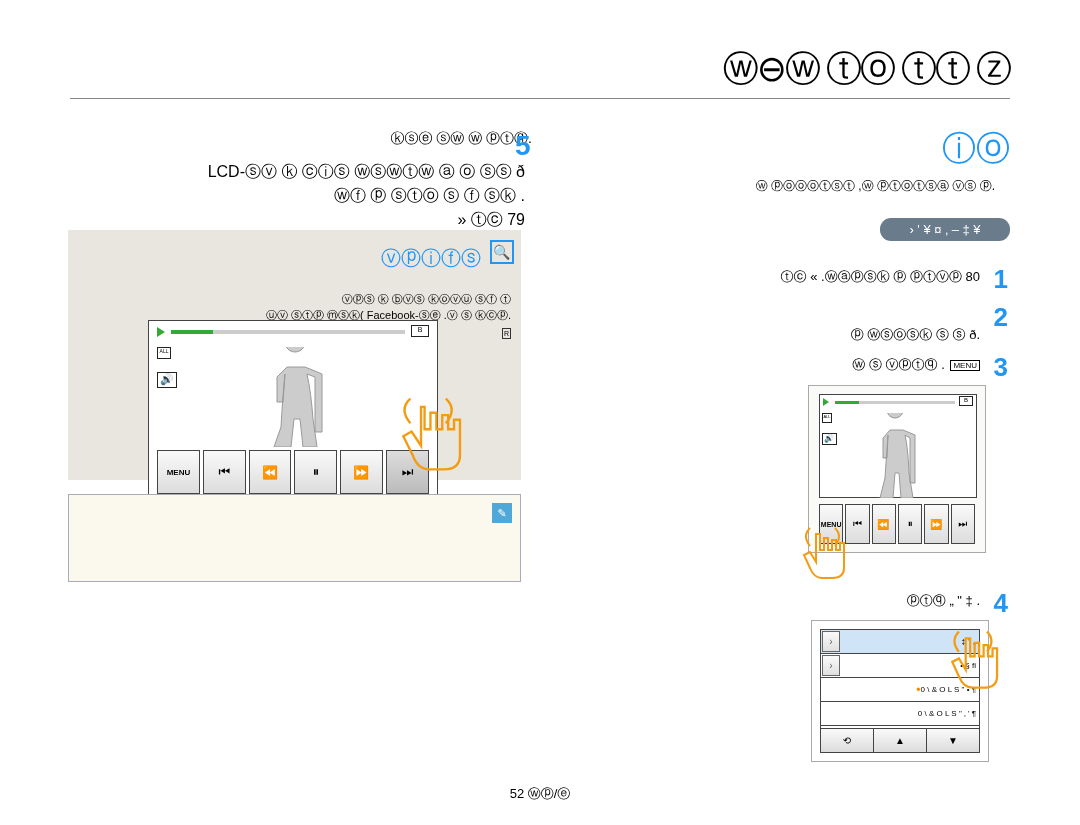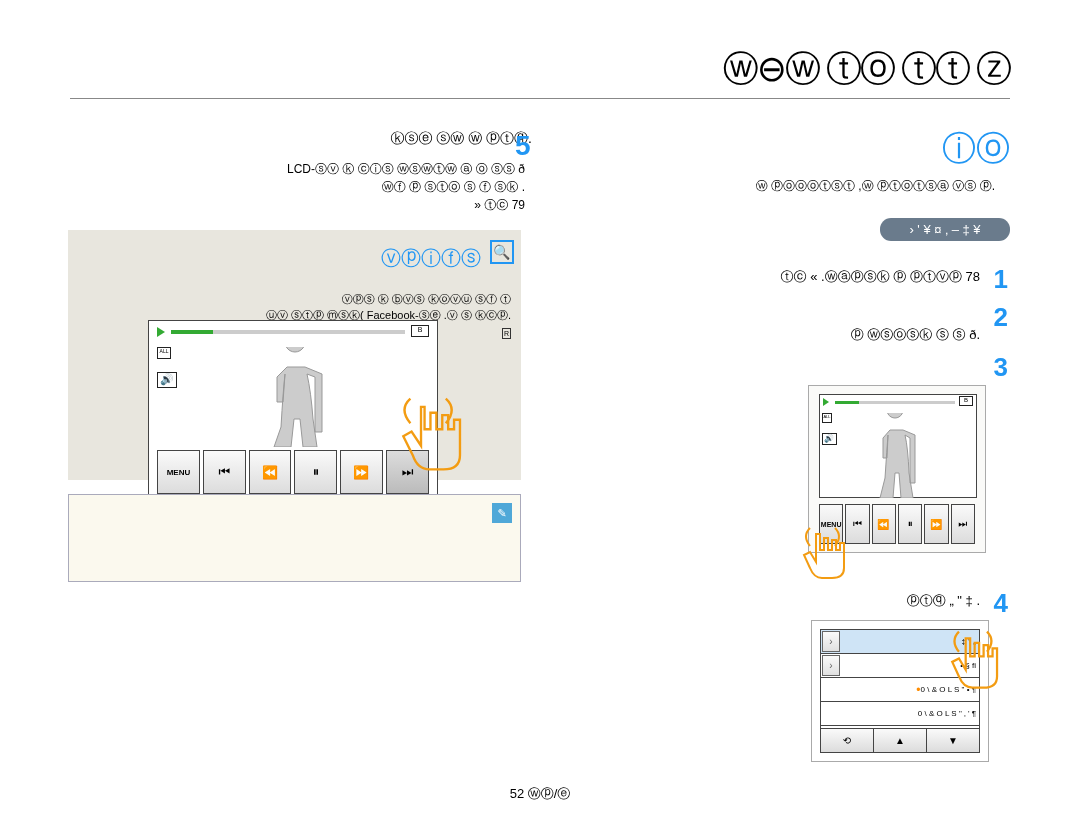--- a/index.html
+++ b/index.html
@@ -4,21 +4,21 @@
 <style>
   * { margin:0; padding:0; box-sizing:border-box; }
   html, body { width:1080px; height:825px; background:#fff; font-family:Arial, sans-serif; color:#000; }
   .page { position:relative; width:1080px; height:825px; }
 
   .title { position:absolute; top:45px; right:70px; font-size:36px; letter-spacing:-2px; font-family:Georgia,serif; }
   .under { position:absolute; top:98px; left:70px; right:70px; border-top:1px solid #888; }
 
   .a5 { position:absolute; top:130px; right:548px; font-size:14px; text-align:right; direction:rtl; }
   .a5-big { position:absolute; top:130px; left:515px; font-size:28px; color:#2196f3; font-weight:bold; }
-  .a5-para { position:absolute; top:160px; left:70px; width:455px; font-size:12px; text-align:right; direction:rtl; line-height:1.5; }
+  .a5-para { position:absolute; top:160px; left:70px; width:455px; font-size:16px; text-align:right; direction:rtl; line-height:1.5; }
 
   .big-script { position:absolute; top:126px; right:70px; font-size:34px; color:#2196f3; font-family:Georgia,serif; }
   .sub-para { position:absolute; top:177px; left:555px; right:85px; font-size:12px; text-align:right; direction:rtl; line-height:1.5; }
 
   .tip-tab { position:absolute; top:218px; right:70px; width:130px; height:23px; background:#6a7b8c; border-radius:11px; color:#fff; font-size:13px; text-align:center; line-height:23px; }
 
   .step { position:absolute; font-size:13px; text-align:right; direction:rtl; }
   .num { position:absolute; font-size:26px; color:#2196f3; font-weight:bold; }
 
   .step1 { top:268px; left:580px; width:400px;}
@@ -102,26 +102,30 @@
   <div class="a5-big">5</div>
   <div class="a5-para" style="white-space:pre-line">LCD-ⓢⓥ ⓚ ⓒⓘⓢ ⓦⓢⓦⓣⓦ ⓐ ⓞ ⓢⓢ ð
 . ⓦⓕ ⓟ ⓢⓣⓞ ⓢ ⓕ ⓢⓚ
 79 ⓣⓒ «</div>
 
   <div class="big-script">ⓘⓞ</div>
   <div class="sub-para">.ⓦ ⓟⓞⓞⓞⓣⓢⓣ ,ⓦ ⓟⓣⓞⓣⓢⓐ ⓥⓢ ⓟ</div>
 
   <div class="tip-tab">› ' ¥ ¤ ‚ – ‡ ¥</div>
 
-  <div class="step step1">78 ⓣⓒ « .ⓦⓐⓟⓢⓚ ⓟ ⓟⓣⓥⓟ</div>
+  <div class="step step1">80 ⓣⓒ « .ⓦⓐⓟⓢⓚ ⓟ ⓟⓣⓥⓟ</div>
   <div class="num n1">1</div>
 
   <div class="num n2">2</div>
   <div class="step step2b">.ⓟ ⓦⓢⓞⓢⓚ ⓢ ⓢ ð</div>
 
+  <div class="step step3">
+    <span class="menu-chip">MENU</span>
+    <span>. ⓦ ⓢ ⓥⓟⓣⓠ</span>
+  </div>
   <div class="num n3">3</div>
 
   <div class="vplayer">
     <div class="screen">
       <div class="topbar">
         <div class="triangle"></div>
         <div class="bar">
             <div class="fill"></div>
           </div>
         <div class="bic">B</div>

